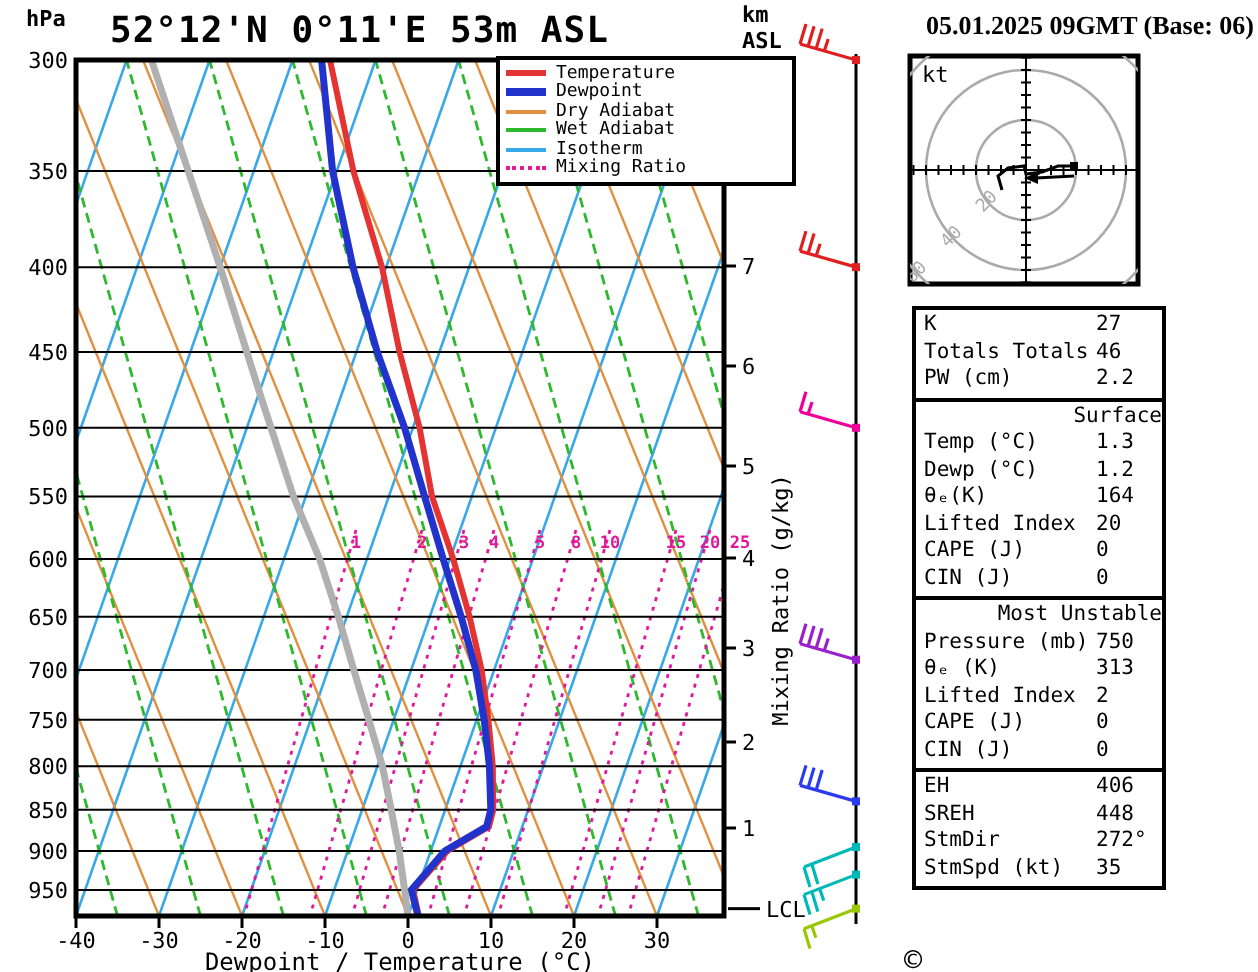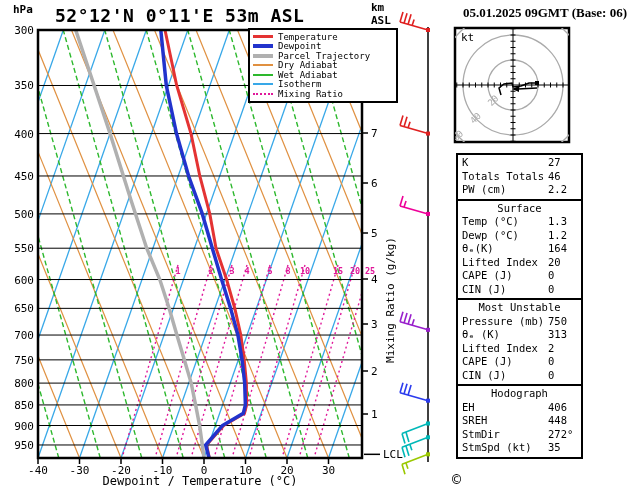--- a/index.html
+++ b/index.html
@@ -11,21 +11,21 @@
   #km-asl{left:371px;top:1px;font-size:11px;font-weight:bold;line-height:13px;}
   #datetime-label{left:402px;top:5px;width:225px;text-align:right;font-size:13px;font-weight:bold;font-family:Liberation Serif, serif;}
   #chart-svg{left:0;top:0;}
   #legend{left:248px;top:28px;width:140px;background:#fff;border:2px solid #000;padding:2px 3px;}
   .legend-row{display:flex;align-items:center;height:9.5px;gap:5px;text-align:right;}
   .legend-swatch{width:20px;flex:0 0 20px;}
   .legend-label{font-size:9px;white-space:nowrap;}
   #panels{left:456px;top:153px;width:127px;}
   .panel{border:2px solid #000;background:#fff;margin-top:-2px;padding:1px 0 2px 0;}
   .panel:first-child{margin-top:0;}
-  .panel-title{text-align:center;font-size:10.5px;height:13.5px;line-height:13.5px;}
+  .panel-title{text-align:right;font-size:10.5px;height:13.5px;line-height:13.5px;}
   .panel-row{position:relative;height:13.5px;line-height:13.5px;font-size:10.5px;padding-left:4px;white-space:nowrap;}
   .panel-value{position:absolute;left:90px;top:0;}
   #copyright{left:452px;top:471px;font-size:15px;font-weight:normal;}
 </style>
 </head>
 <body>
 
 <div id="app">
   <svg id="chart-svg" class="abs" width="629" height="486">
       <defs>
@@ -304,24 +304,20 @@
   <div id="legend" class="abs">
       <div class="legend-row">
         <div class="legend-swatch" style="border-top: 3px solid rgb(228, 51, 51);"></div>
         <div class="legend-label">Temperature</div>
       </div>
       <div class="legend-row">
         <div class="legend-swatch" style="border-top: 4px solid rgb(34, 51, 204);"></div>
         <div class="legend-label">Dewpoint</div>
       </div>
       <div class="legend-row">
-        <div class="legend-swatch" style="border-top: 4px solid rgb(176, 176, 176);"></div>
-        <div class="legend-label">Parcel Trajectory</div>
-      </div>
-      <div class="legend-row">
         <div class="legend-swatch" style="border-top: 2px solid rgb(224, 144, 64);"></div>
         <div class="legend-label">Dry Adiabat</div>
       </div>
       <div class="legend-row">
         <div class="legend-swatch" style="border-top: 2px solid rgb(45, 184, 45);"></div>
         <div class="legend-label">Wet Adiabat</div>
       </div>
       <div class="legend-row">
         <div class="legend-swatch" style="border-top: 2px solid rgb(56, 168, 232);"></div>
         <div class="legend-label">Isotherm</div>
@@ -348,21 +344,20 @@
       </div>
       <div class="panel">
         <div class="panel-title">Most Unstable</div>
         <div class="panel-row">Pressure (mb)<span class="panel-value">750</span></div>
         <div class="panel-row">θₑ (K)<span class="panel-value">313</span></div>
         <div class="panel-row">Lifted Index<span class="panel-value">2</span></div>
         <div class="panel-row">CAPE (J)<span class="panel-value">0</span></div>
         <div class="panel-row">CIN (J)<span class="panel-value">0</span></div>
       </div>
       <div class="panel">
-        <div class="panel-title">Hodograph</div>
         <div class="panel-row">EH<span class="panel-value">406</span></div>
         <div class="panel-row">SREH<span class="panel-value">448</span></div>
         <div class="panel-row">StmDir<span class="panel-value">272°</span></div>
         <div class="panel-row">StmSpd (kt)<span class="panel-value">35</span></div>
       </div>
     </div>
   <div id="copyright" class="abs">© weatheronline.co.uk</div>
 </div>
 
 </body></html>

